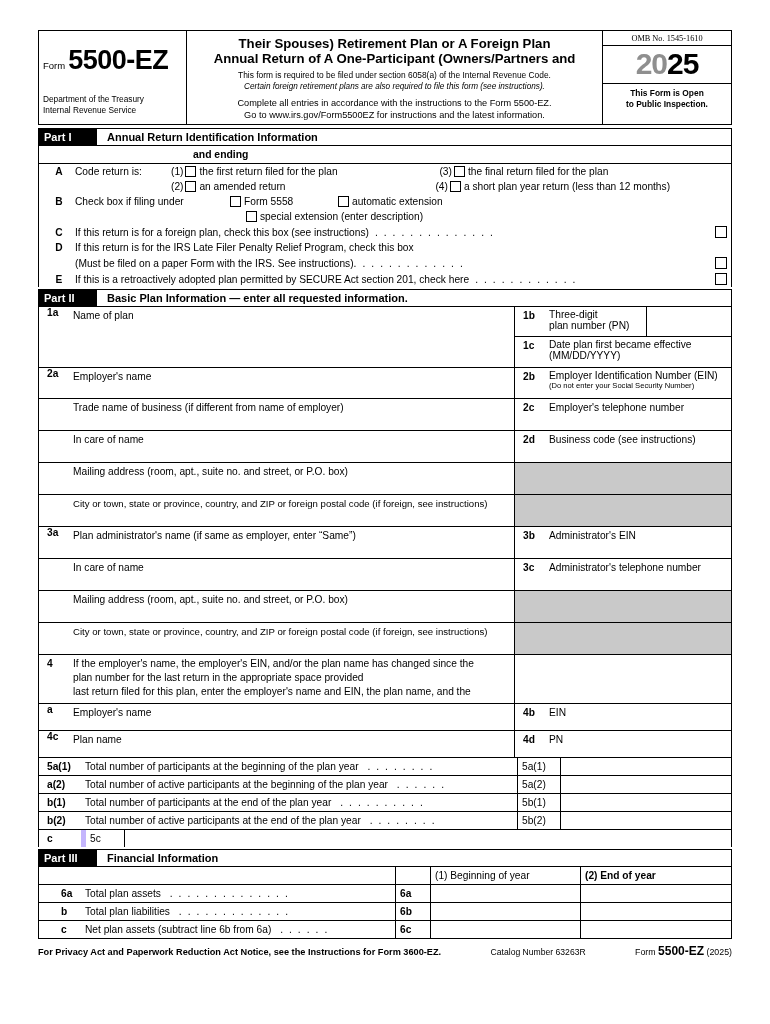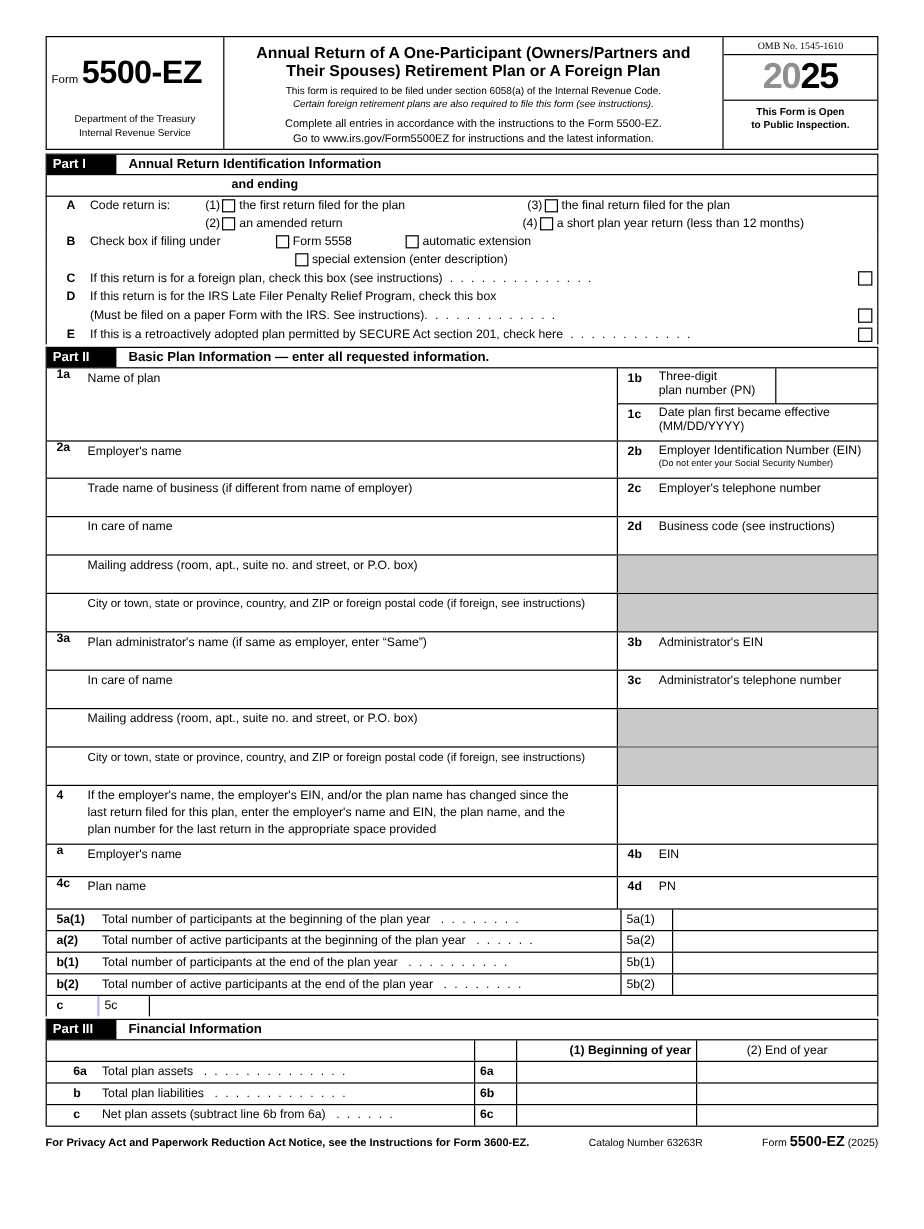--- a/index.html
+++ b/index.html
@@ -38,21 +38,20 @@
     align-items: baseline;
     gap: 3px;
     margin-top: 10px;
   }
   .form-word { font-size: 9.5px; }
   .form-number { font-size: 27px; font-weight: bold; letter-spacing: -0.5px; }
   .dept {
     font-size: 8.3px;
     line-height: 10.5px;
     margin-top: 18px;
-    text-align: center;
   }
   .hdr-mid {
     flex: 1;
     border-right: 1.5px solid #000;
     box-sizing: border-box;
     text-align: center;
     padding: 5px 6px 3px 6px;
   }
   .hdr-title {
     font-size: 13.2px;
@@ -228,22 +227,22 @@
         <span class="form-word">Form</span>
         <span class="form-number">5500-EZ</span>
       </div>
       <div class="dept">
         <div>Department of the Treasury</div>
         <div>Internal Revenue Service</div>
       </div>
     </div>
 
     <div class="hdr-mid">
+      <div class="hdr-title">Their Spouses) Retirement Plan or A Foreign Plan</div>
       <div class="hdr-title">Annual Return of A One-Participant (Owners/Partners and</div>
-      <div class="hdr-title">Their Spouses) Retirement Plan or A Foreign Plan</div>
       <div class="hdr-sub1">This form is required to be filed under section 6058(a) of the Internal Revenue Code.</div>
       <div class="hdr-sub2">Certain foreign retirement plans are also required to file this form (see instructions).</div>
       <div class="hdr-sub3">Complete all entries in accordance with the instructions to the Form 5500-EZ.</div>
       <div class="hdr-sub3" style="margin-top:0">Go to www.irs.gov/Form5500EZ for instructions and the latest information.</div>
     </div>
 
     <div class="hdr-right">
       <div class="omb">OMB No. 1545-1610</div>
       <div class="year"><span class="lite">20</span><span>25</span></div>
       <div class="openpub">
@@ -489,22 +488,22 @@
       </div>
       <div class="right-col shade" style="height:31px"></div>
     </div>
 
     <div class="row bb">
       <div class="left-col rb" style="height:48px">
         <div class="row">
           <div class="num" style="padding-top:3px">4</div>
           <div class="cell" style="padding:2px 4px;line-height:14px">
             <div>If the employer's name, the employer's EIN, and/or the plan name has changed since the</div>
+            <div>plan number for the last return in the appropriate space provided</div>
             <div>last return filed for this plan, enter the employer's name and EIN, the plan name, and the</div>
-            <div>plan number for the last return in the appropriate space provided</div>
           </div>
         </div>
       </div>
       <div class="right-col" style="height:48px"></div>
     </div>
 
     <div class="row bb">
       <div class="left-col rb" style="height:26px">
         <div class="row">
           <div class="num">a</div>
@@ -569,38 +568,38 @@
       <div class="cell" style="flex:1">
         <span>Total number of active participants at the end of the plan year</span>
         <span class="dots" style="margin-left:6px">. . . . . . . .</span>
       </div>
       <div class="cell rb" style="width:44px;border-left:1px solid #000">5b(2)</div>
       <div class="cell" style="width:170px"></div>
     </div>
 
     <div class="row">
       <div class="cell" style="width:42px;font-weight:bold;padding-left:8px">c</div>
-      <div class="cell rb" style="width:44px;border-left:2px solid #c4b5fd;display:flex;align-items:flex-end">5c</div>
+      <div class="cell rb" style="width:44px;border-left:5px solid #c4b5fd;display:flex;align-items:flex-end">5c</div>
       <div class="cell" style="width:170px"></div>
     </div>
 
   </div>
 
   <div class="partbar" style="border-top:1.2px solid #000;margin-top:2px">
     <div class="part-label">Part III</div>
     <div class="part-text">Financial Information</div>
   </div>
 
   <div class="box">
 
     <div class="row bb">
       <div class="cell" style="flex:1">&nbsp;</div>
       <div class="cell rb" style="width:36px;border-left:1px solid #000">&nbsp;</div>
-      <div class="cell rb" style="width:150px;text-align:right;font-weight:bold">(1) Beginning of year</div>
-      <div class="cell" style="width:150px;text-align:center;font-weight:normal">(2) End of year</div>
+      <div class="cell rb" style="width:150px;text-align:left;font-weight:normal">(1) Beginning of year</div>
+      <div class="cell" style="width:150px;font-weight:bold">(2) End of year</div>
     </div>
 
     <div class="row bb">
       <div class="cell" style="width:42px;font-weight:bold;padding-left:22px">6a</div>
       <div class="cell" style="flex:1">
         <span>Total plan assets</span>
         <span class="dots" style="margin-left:6px">. . . . . . . . . . . . . .</span>
       </div>
       <div class="cell rb" style="width:36px;border-left:1px solid #000;font-weight:bold">6a</div>
       <div class="cell rb" style="width:150px"></div>

